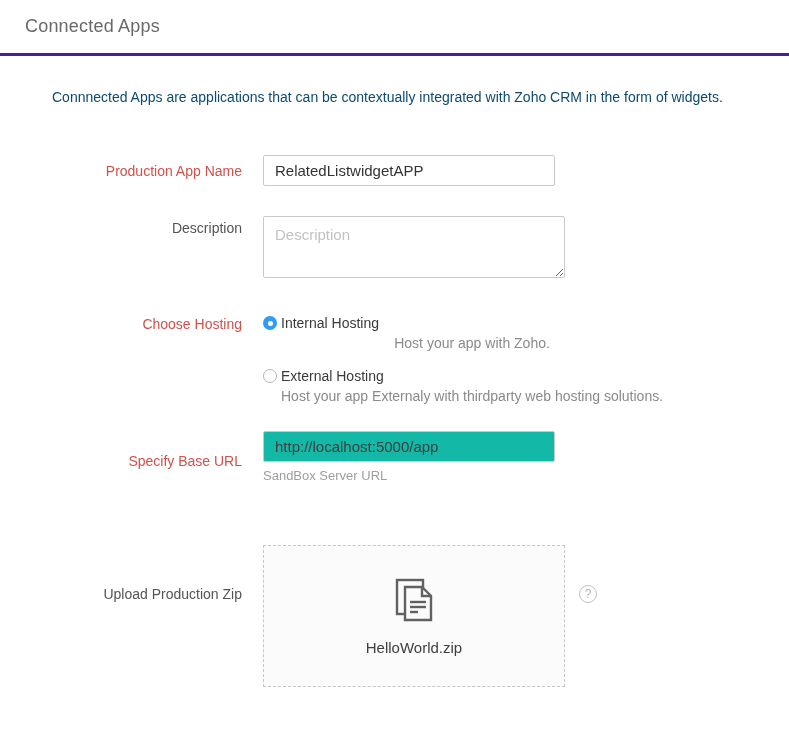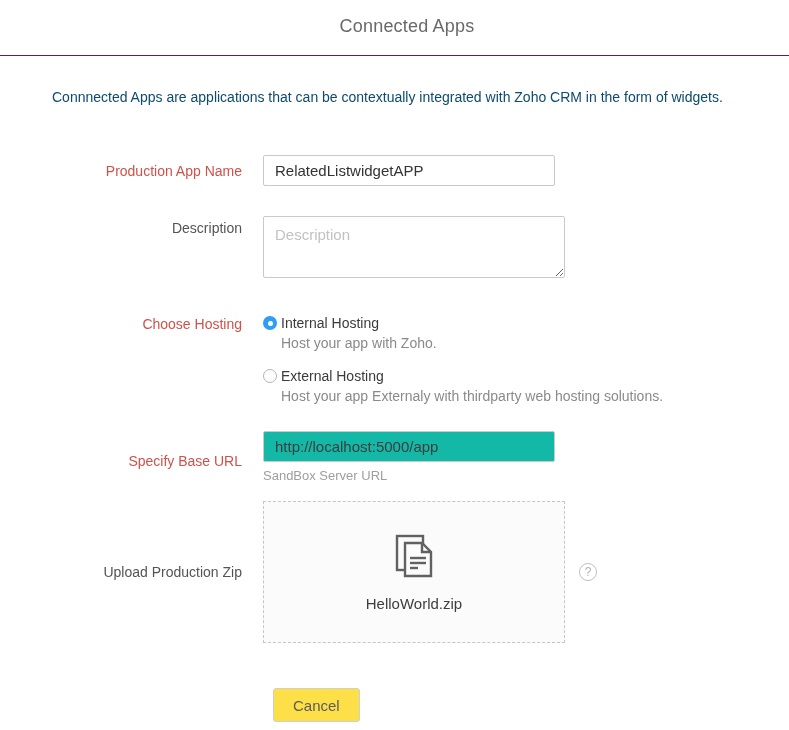--- a/index.html
+++ b/index.html
@@ -6,23 +6,22 @@
   html, body {
     width: 789px; height: 730px;
     background: #ffffff;
     font-family: "Liberation Sans", sans-serif;
     color: #555;
     overflow: hidden;
   }
   
   .header {
     height: 56px;
-    border-bottom: 1px solid #4c1d95;
+    border-bottom: 3px solid #4c1d95;
     padding: 16px 0 0 25px;
-    text-align: center;
   }
   .page-title {
     font-size: 18px;
     font-weight: 400;
     color: #696969;
     letter-spacing: .2px;
   }
   
   .intro {
     margin: 33px 0 0 52px;
@@ -111,33 +110,35 @@
   .radio-label {
     margin-left: 4px;
     font-size: 14px;
     color: #3a3a3a;
   }
   .radio-help {
     margin-left: 18px;
     margin-top: 4px;
     font-size: 14px;
     color: #8a8a8a;
+    text-align: center;
   }
 
   
   .upload-wrap { display: flex; align-items: center; }
   .dropzone {
     width: 302px; height: 142px;
     border: 1px dashed #c6c6c6;
     background: #fbfbfb;
     display: flex;
     flex-direction: column;
     align-items: center;
     justify-content: center;
     cursor: pointer;
+    margin-top: 44px;
   }
   .file-name {
     margin-top: 12px;
     font-size: 15px;
     color: #3e3e3e;
   }
   .help-circle {
     margin-left: 14px;
     width: 18px; height: 18px;
     border: 1px solid #c0c0c0;

